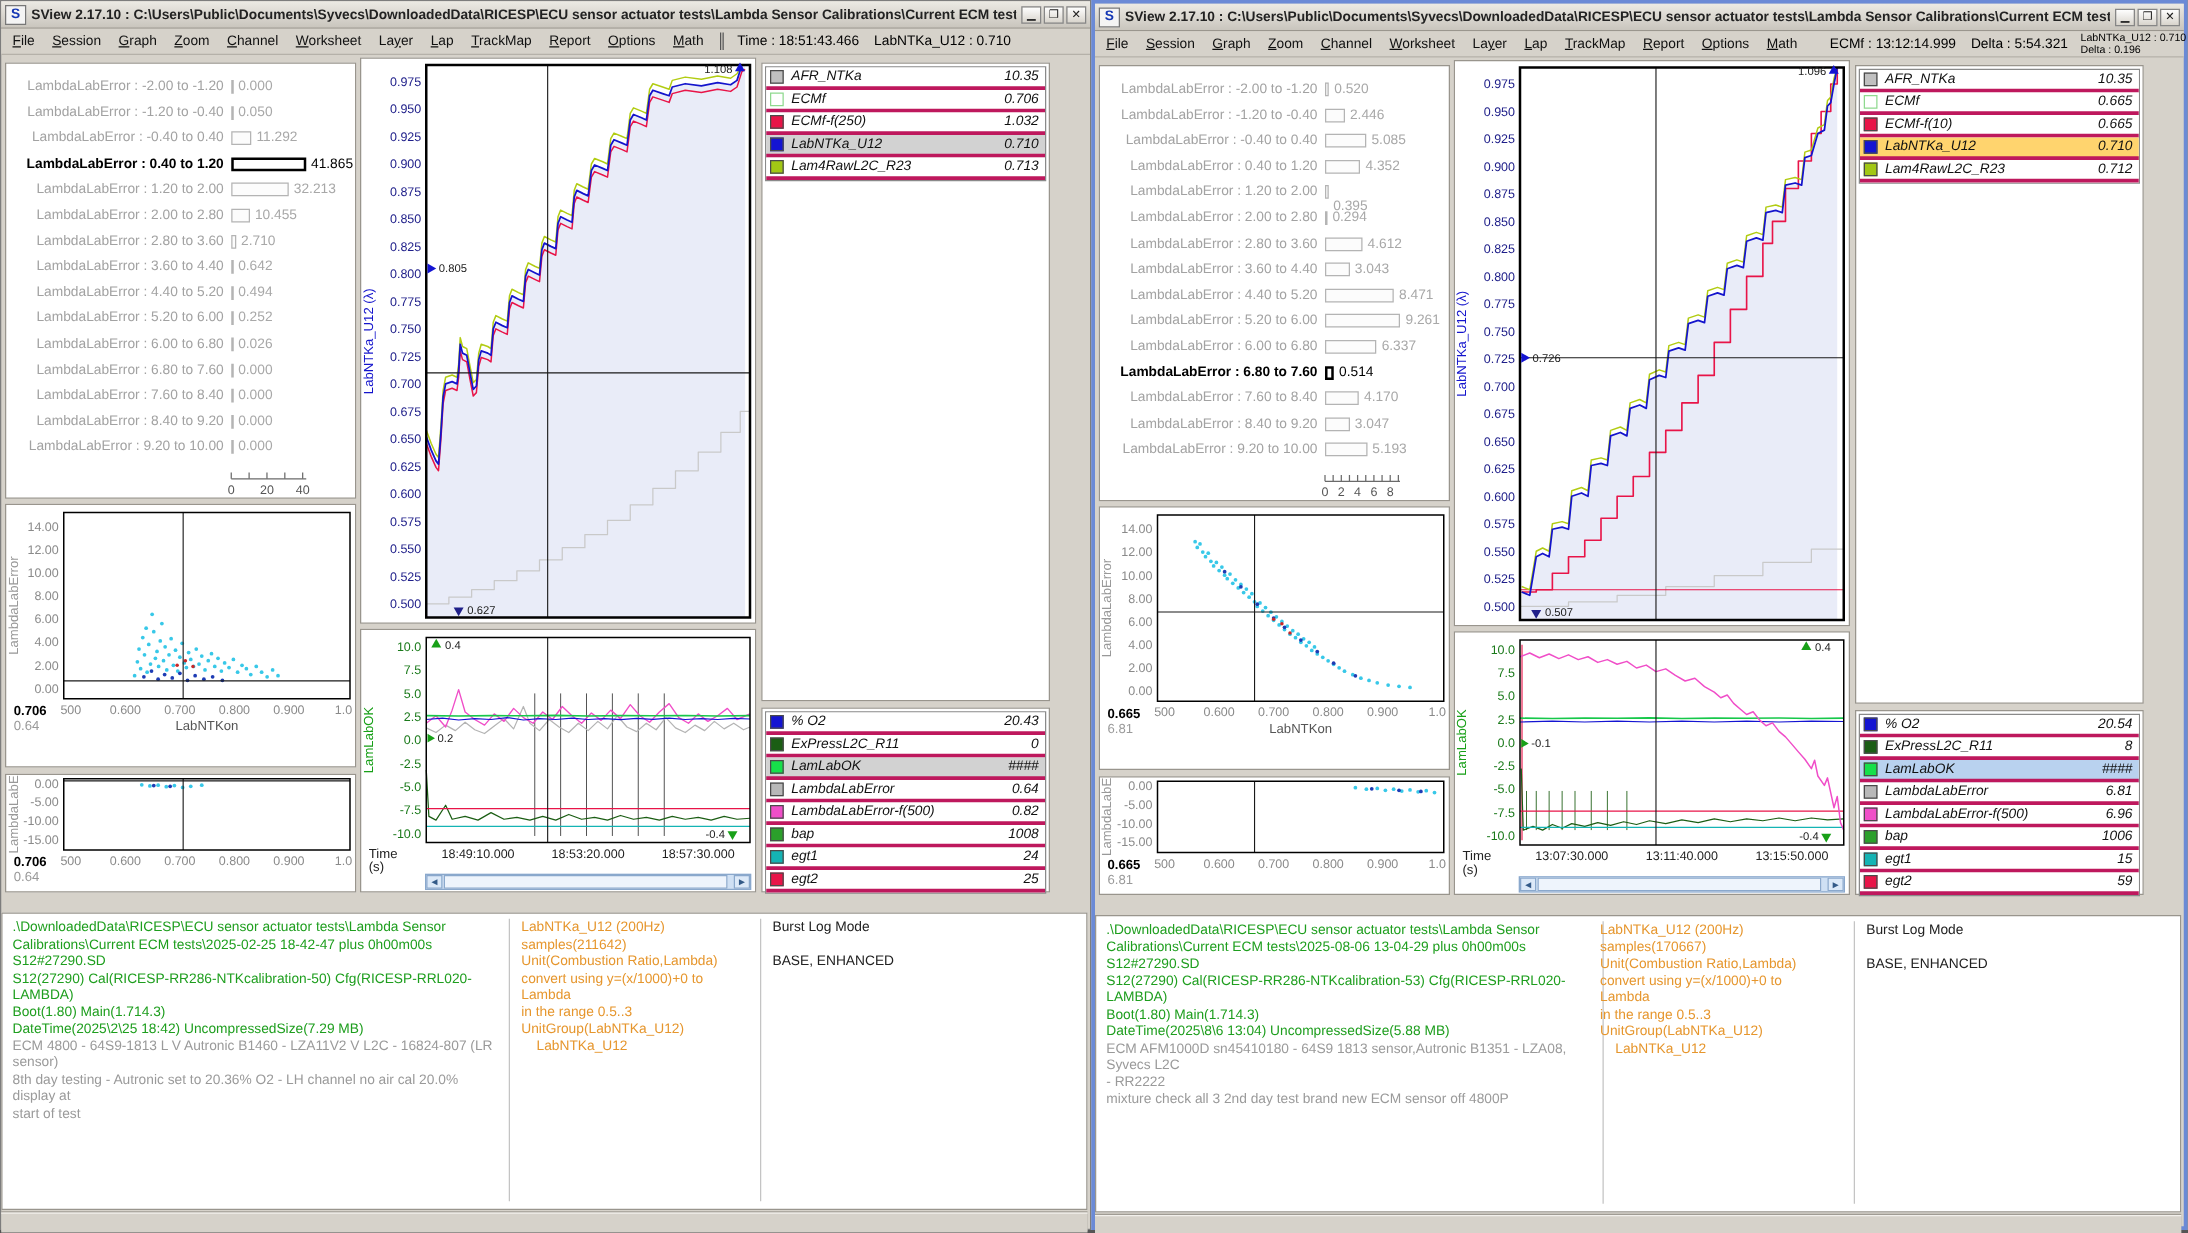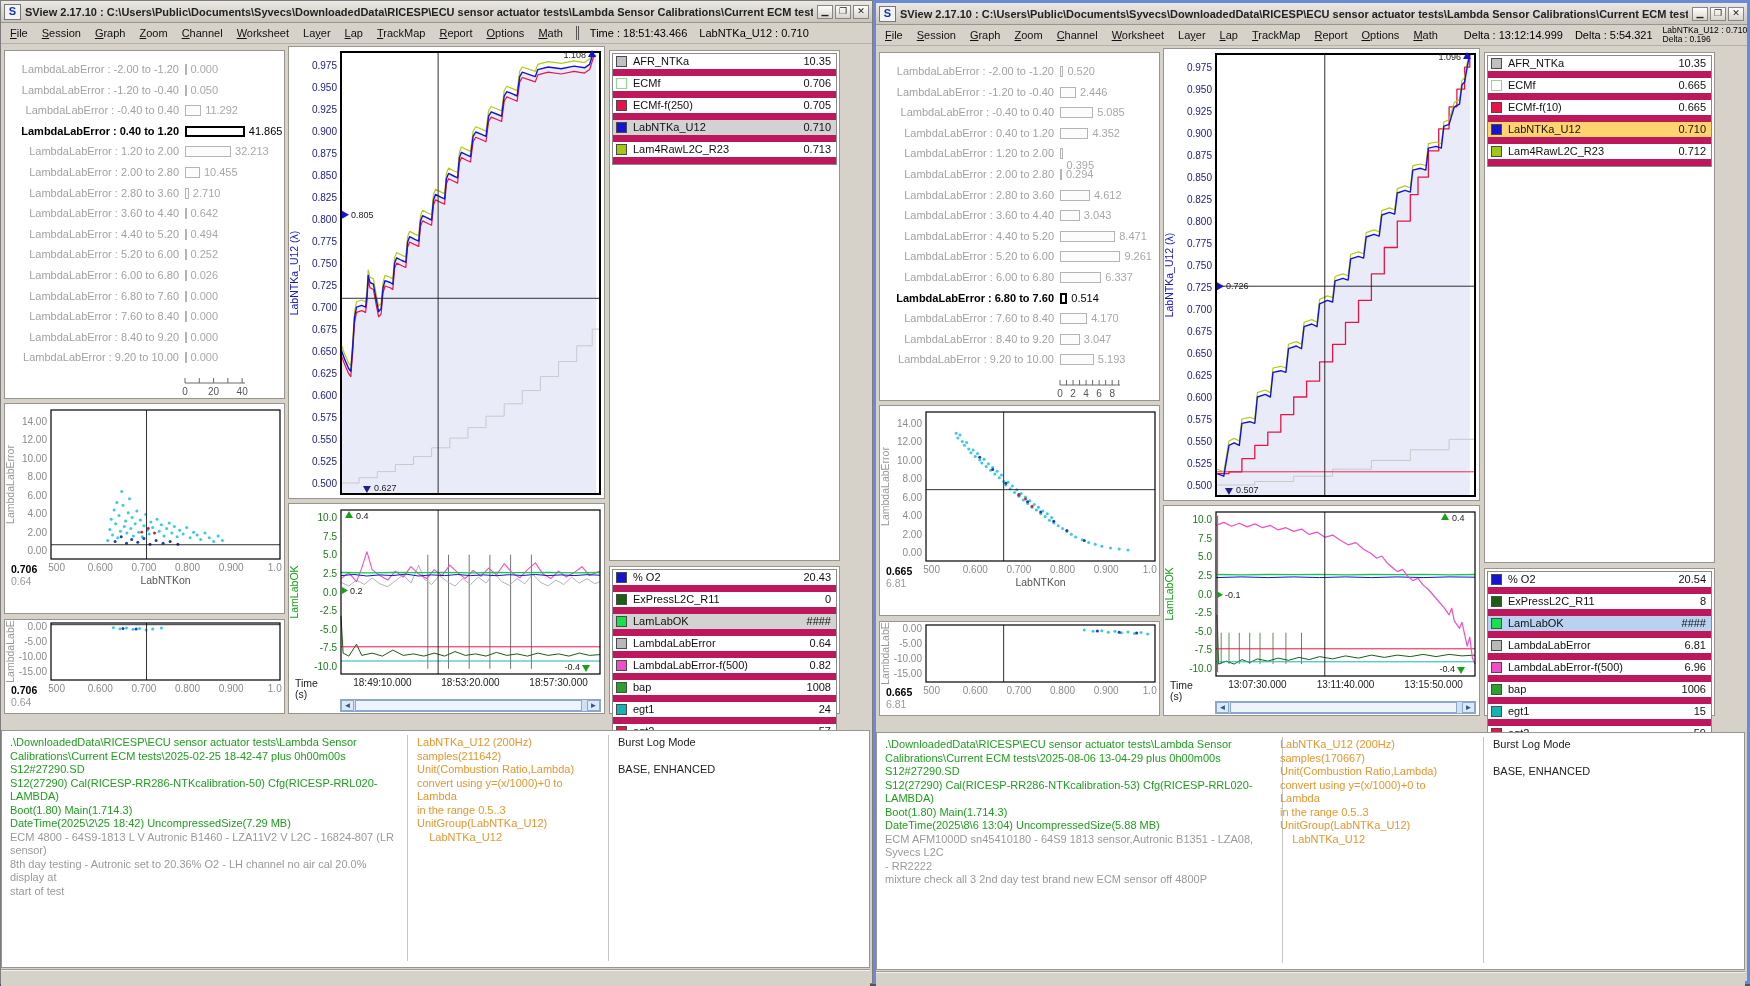--- a/index.html
+++ b/index.html
@@ -23,21 +23,21 @@
   .mini{margin-left:10px;font-size:8.5px;line-height:9px;color:#000;white-space:nowrap;}
   .content{position:relative;width:100%;height:942px;}
   .panel{position:absolute;background:#fff;border:1px solid #99958d;box-sizing:border-box;}
   .histrow-label{position:absolute;font-size:11px;color:#a2a2a2;text-align:right;width:170px;white-space:nowrap;}
   .histrow-label.sel{color:#000;font-weight:bold;}
   .histbar{position:absolute;height:11px;background:#fcfcfc;border:1px solid #b4b4b4;box-sizing:border-box;}
   .histbar.sel{border:2px solid #000;background:#fff;}
   .histval{position:absolute;font-size:11px;color:#a8a8a8;white-space:nowrap;}
   .histval.sel{color:#000;font-weight:normal;}
   .legendbox{position:absolute;left:2px;top:2px;right:2px;border:1px solid #8a8a8a;}
-  .lrow{position:relative;height:15px;border-bottom:7px solid #be185d;background:#fff;}
+  .lrow{position:relative;height:15px;border-bottom:3px solid #be185d;background:#fff;font-style:italic;}
   .lrow .sw{position:absolute;left:3px;top:2px;width:11px;height:11px;border:1px solid #4a4a4a;box-sizing:border-box;}
   .lrow .nm{position:absolute;left:20px;top:1px;font-size:11px;color:#111;white-space:nowrap;}
   .lrow .vl{position:absolute;right:5px;top:1px;font-size:11px;color:#111;}
   .footer-col{position:absolute;font-size:11px;line-height:13.5px;white-space:pre-wrap;}
   .vsep{position:absolute;width:1px;background:#c4c4c4;top:4px;bottom:6px;}
   .scroll{position:absolute;height:13px;background:#cfe0f4;border:1px solid #8aa8cc;box-sizing:border-box;}
   .scroll .arr{position:absolute;top:0;width:13px;height:11px;background:#dce9f8;border:1px solid #8aa8cc;
     font-size:8px;line-height:10px;text-align:center;color:#335a88;box-sizing:border-box;}
   .scroll .thumb{position:absolute;top:0;height:11px;background:#eef4fc;border:1px solid #8aa8cc;box-sizing:border-box;}
   .statusbar{position:absolute;background:#d6d2ca;border-top:1px solid #f2f0ec;box-shadow:0 -1px 0 #a09c94;}
@@ -143,21 +143,21 @@
             <div class="vl">10.35</div>
           </div>
           <div class="lrow">
             <div class="sw" style="background: rgb(255, 255, 255); border-color: rgb(143, 217, 143);"></div>
             <div class="nm">ECMf</div>
             <div class="vl">0.706</div>
           </div>
           <div class="lrow">
             <div class="sw" style="background: rgb(232, 20, 72);"></div>
             <div class="nm">ECMf-f(250)</div>
-            <div class="vl">0.705</div>
+            <div class="vl">1.032</div>
           </div>
           <div class="lrow" style="background: rgb(210, 210, 210);">
             <div class="sw" style="background: rgb(20, 20, 210);"></div>
             <div class="nm">LabNTKa_U12</div>
             <div class="vl">0.710</div>
           </div>
           <div class="lrow">
             <div class="sw" style="background: rgb(162, 200, 20);"></div>
             <div class="nm">Lam4RawL2C_R23</div>
             <div class="vl">0.713</div>
@@ -197,21 +197,21 @@
             <div class="vl">1008</div>
           </div>
           <div class="lrow">
             <div class="sw" style="background: rgb(20, 180, 180);"></div>
             <div class="nm">egt1</div>
             <div class="vl">24</div>
           </div>
           <div class="lrow">
             <div class="sw" style="background: rgb(232, 20, 72);"></div>
             <div class="nm">egt2</div>
-            <div class="vl">57</div>
+            <div class="vl">25</div>
           </div>
         </div>
       </div>
       <div class="panel" style="left: 0px; top: 686px; width: 869px; height: 238px;">
         <div class="footer-col" style="left: 8px; top: 5px; width: 392px;"><span style="color:#1e9e1e">.\DownloadedData\RICESP\ECU sensor actuator tests\Lambda Sensor<br>Calibrations\Current ECM tests\2025-02-25 18-42-47 plus 0h00m00s S12#27290.SD<br>S12(27290) Cal(RICESP-RR286-NTKcalibration-50) Cfg(RICESP-RRL020-LAMBDA)<br>Boot(1.80) Main(1.714.3)<br>DateTime(2025\2\25 18:42) UncompressedSize(7.29 MB)</span><br><span style="color:#9a9a9a">ECM 4800 - 64S9-1813 L V Autronic B1460 - LZA11V2 V L2C - 16824-807 (LR<br>sensor)<br>8th day testing - Autronic set to 20.36% O2 - LH channel no air cal 20.0% display at<br>start of test</span></div>
         <div class="vsep" style="left: 405px;"></div>
         <div class="footer-col" style="left: 415px; top: 5px; width: 186px; color: rgb(230, 150, 45);">LabNTKa_U12 (200Hz)<br>samples(211642)<br>Unit(Combustion Ratio,Lambda)<br>convert using y=(x/1000)+0 to Lambda<br>in the range 0.5..3<br>UnitGroup(LabNTKa_U12)<br>    LabNTKa_U12</div>
         <div class="vsep" style="left: 606px;"></div>
         <div class="footer-col" style="left: 616px; top: 5px; width: 160px; color: rgb(34, 34, 34);">Burst Log Mode<br>&nbsp;<br>BASE, ENHANCED</div>
       </div>
@@ -449,21 +449,21 @@
       <div class="mitem"><u>Z</u>oom</div>
       <div class="mitem"><u>C</u>hannel</div>
       <div class="mitem"><u>W</u>orksheet</div>
       <div class="mitem">La<u>y</u>er</div>
       <div class="mitem"><u>L</u>ap</div>
       <div class="mitem"><u>T</u>rackMap</div>
       <div class="mitem"><u>R</u>eport</div>
       <div class="mitem"><u>O</u>ptions</div>
       <div class="mitem"><u>M</u>ath</div>
       <div class="msep"></div>
-      <div class="mstat">Delta : 13:12:14.999</div>
+      <div class="mstat">ECMf : 13:12:14.999</div>
       <div class="mstat">Delta : 5:54.321</div>
       <div class="mini">LabNTKa_U12 : 0.710<br>Delta : 0.196</div>
     </div>
   <div class="content">
       <div class="panel" style="left: 3px; top: 6px; width: 281px; height: 349px;">
         <div class="histrow-label" style="left: 4px; top: 12px;">LambdaLabError : -2.00 to -1.20</div>
         <div class="histbar" style="left: 180px; top: 13px; width: 3.3913px;"></div>
         <div class="histval" style="left: 187.391px; top: 12px;">0.520</div>
         <div class="histrow-label" style="left: 4px; top: 32.6px;">LambdaLabError : -1.20 to -0.40</div>
         <div class="histbar" style="left: 180px; top: 33.6px; width: 15.9522px;"></div>

